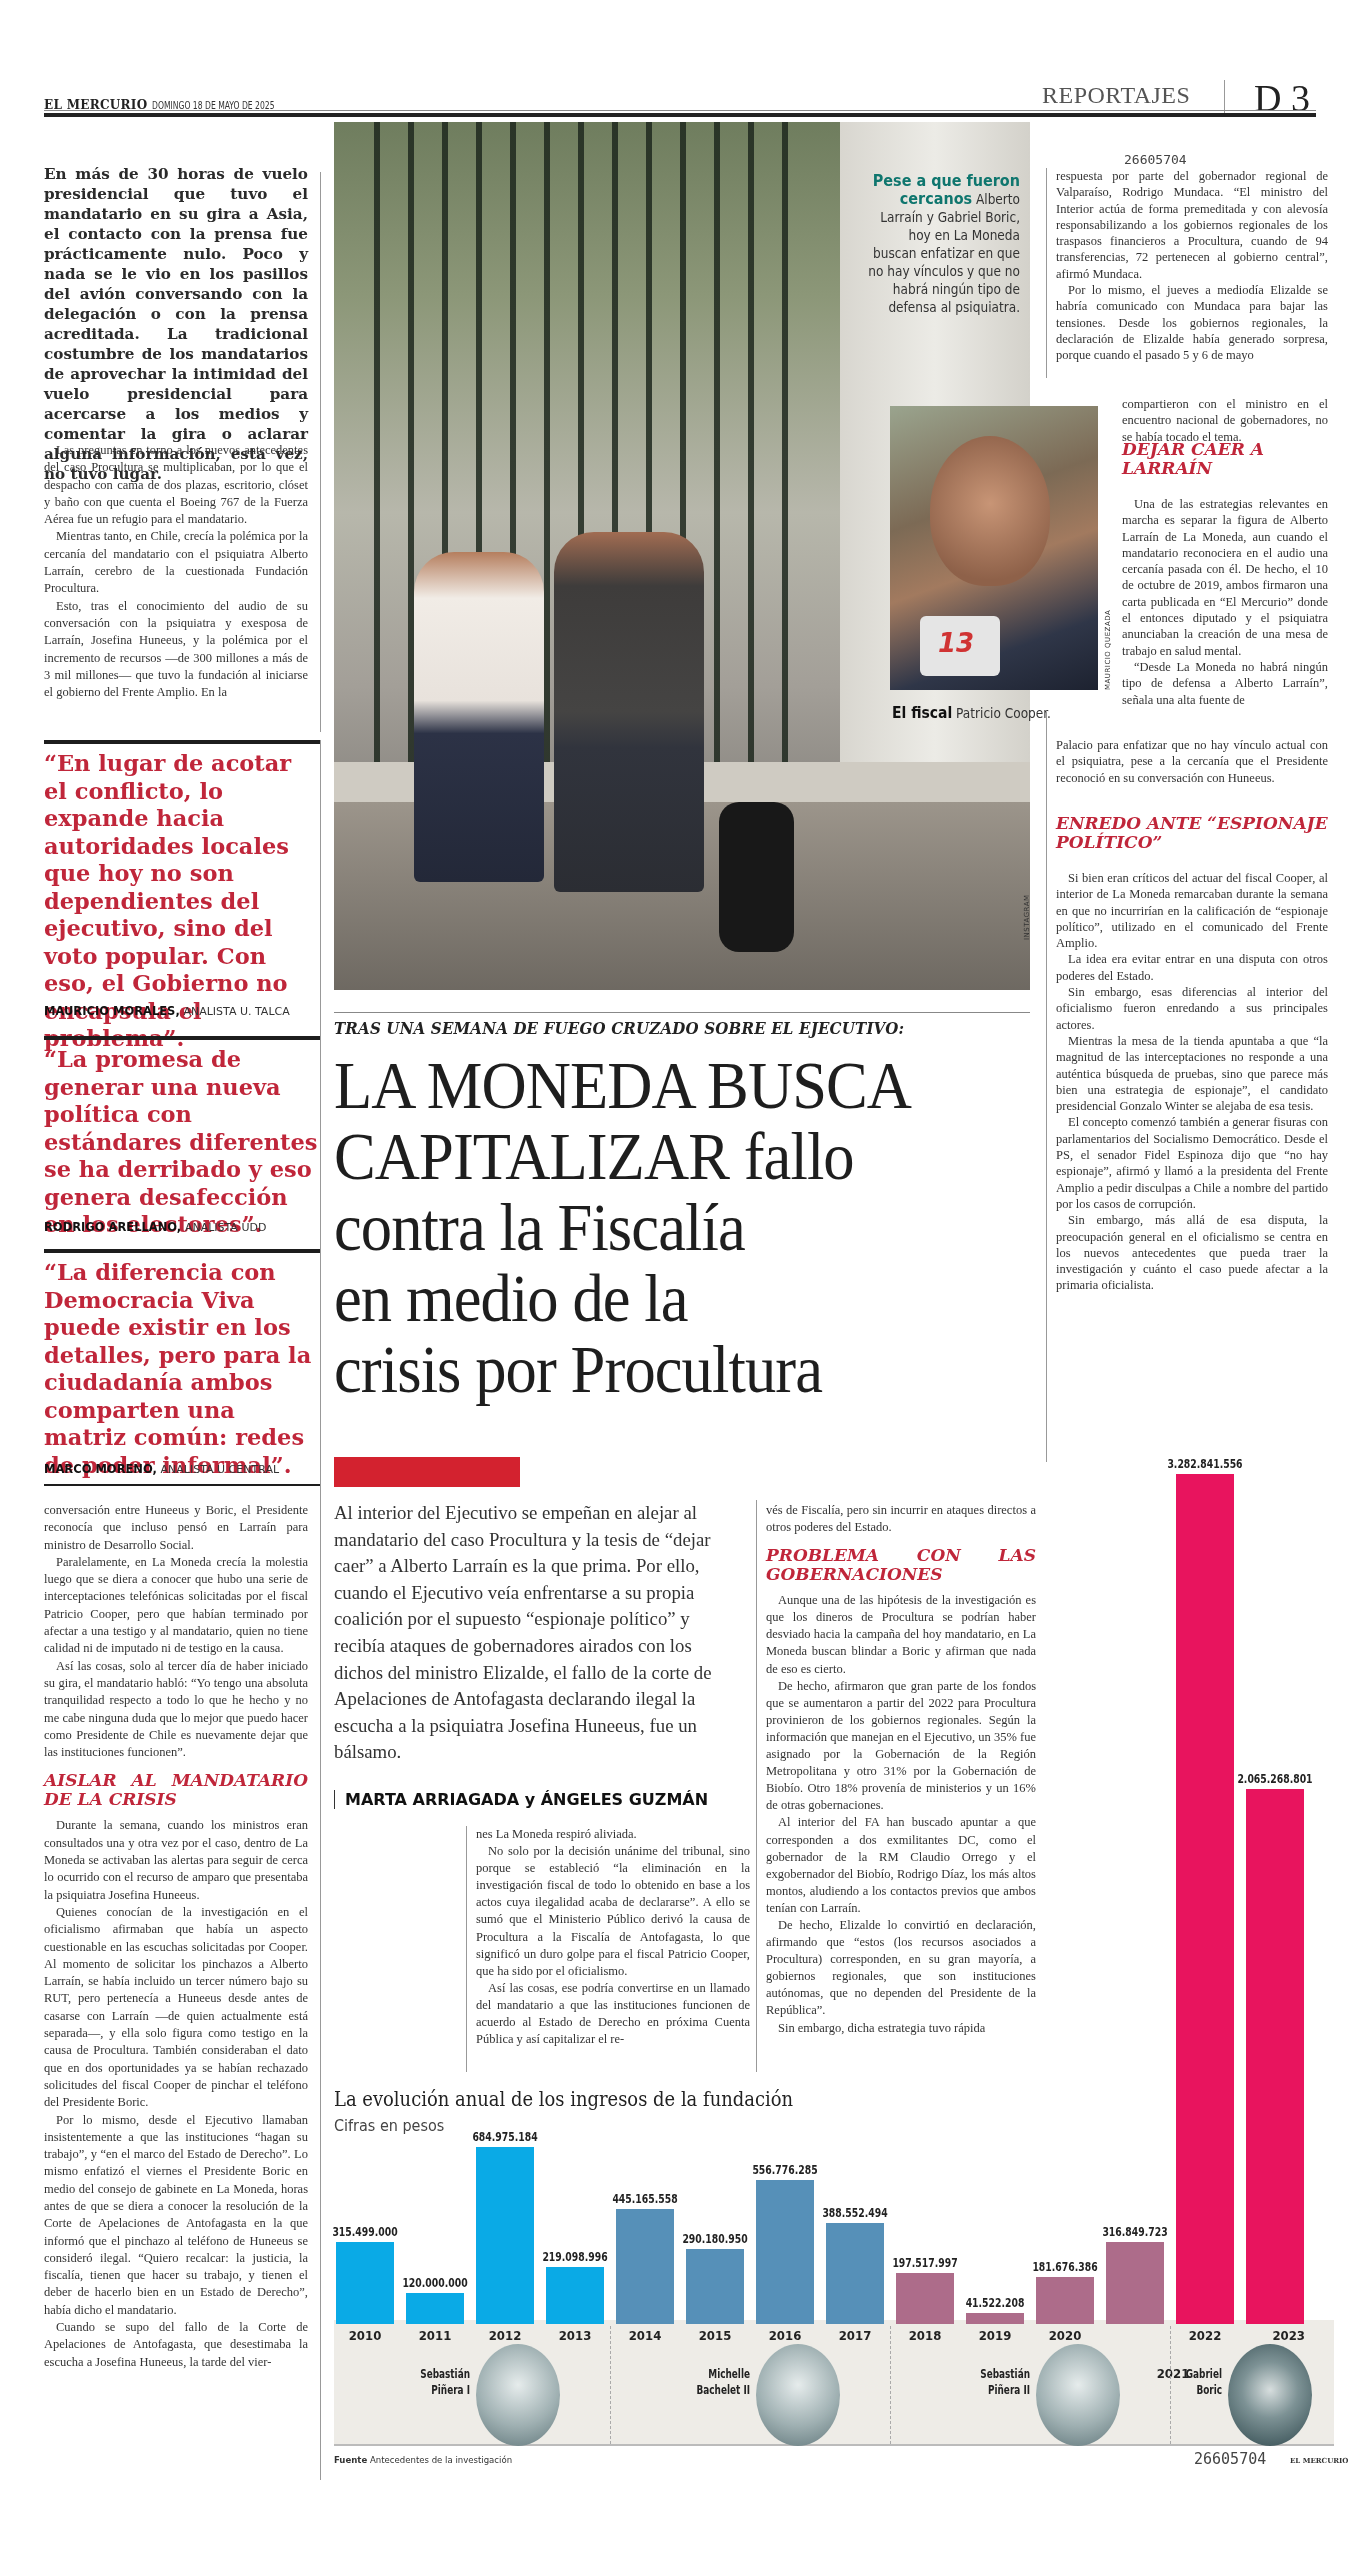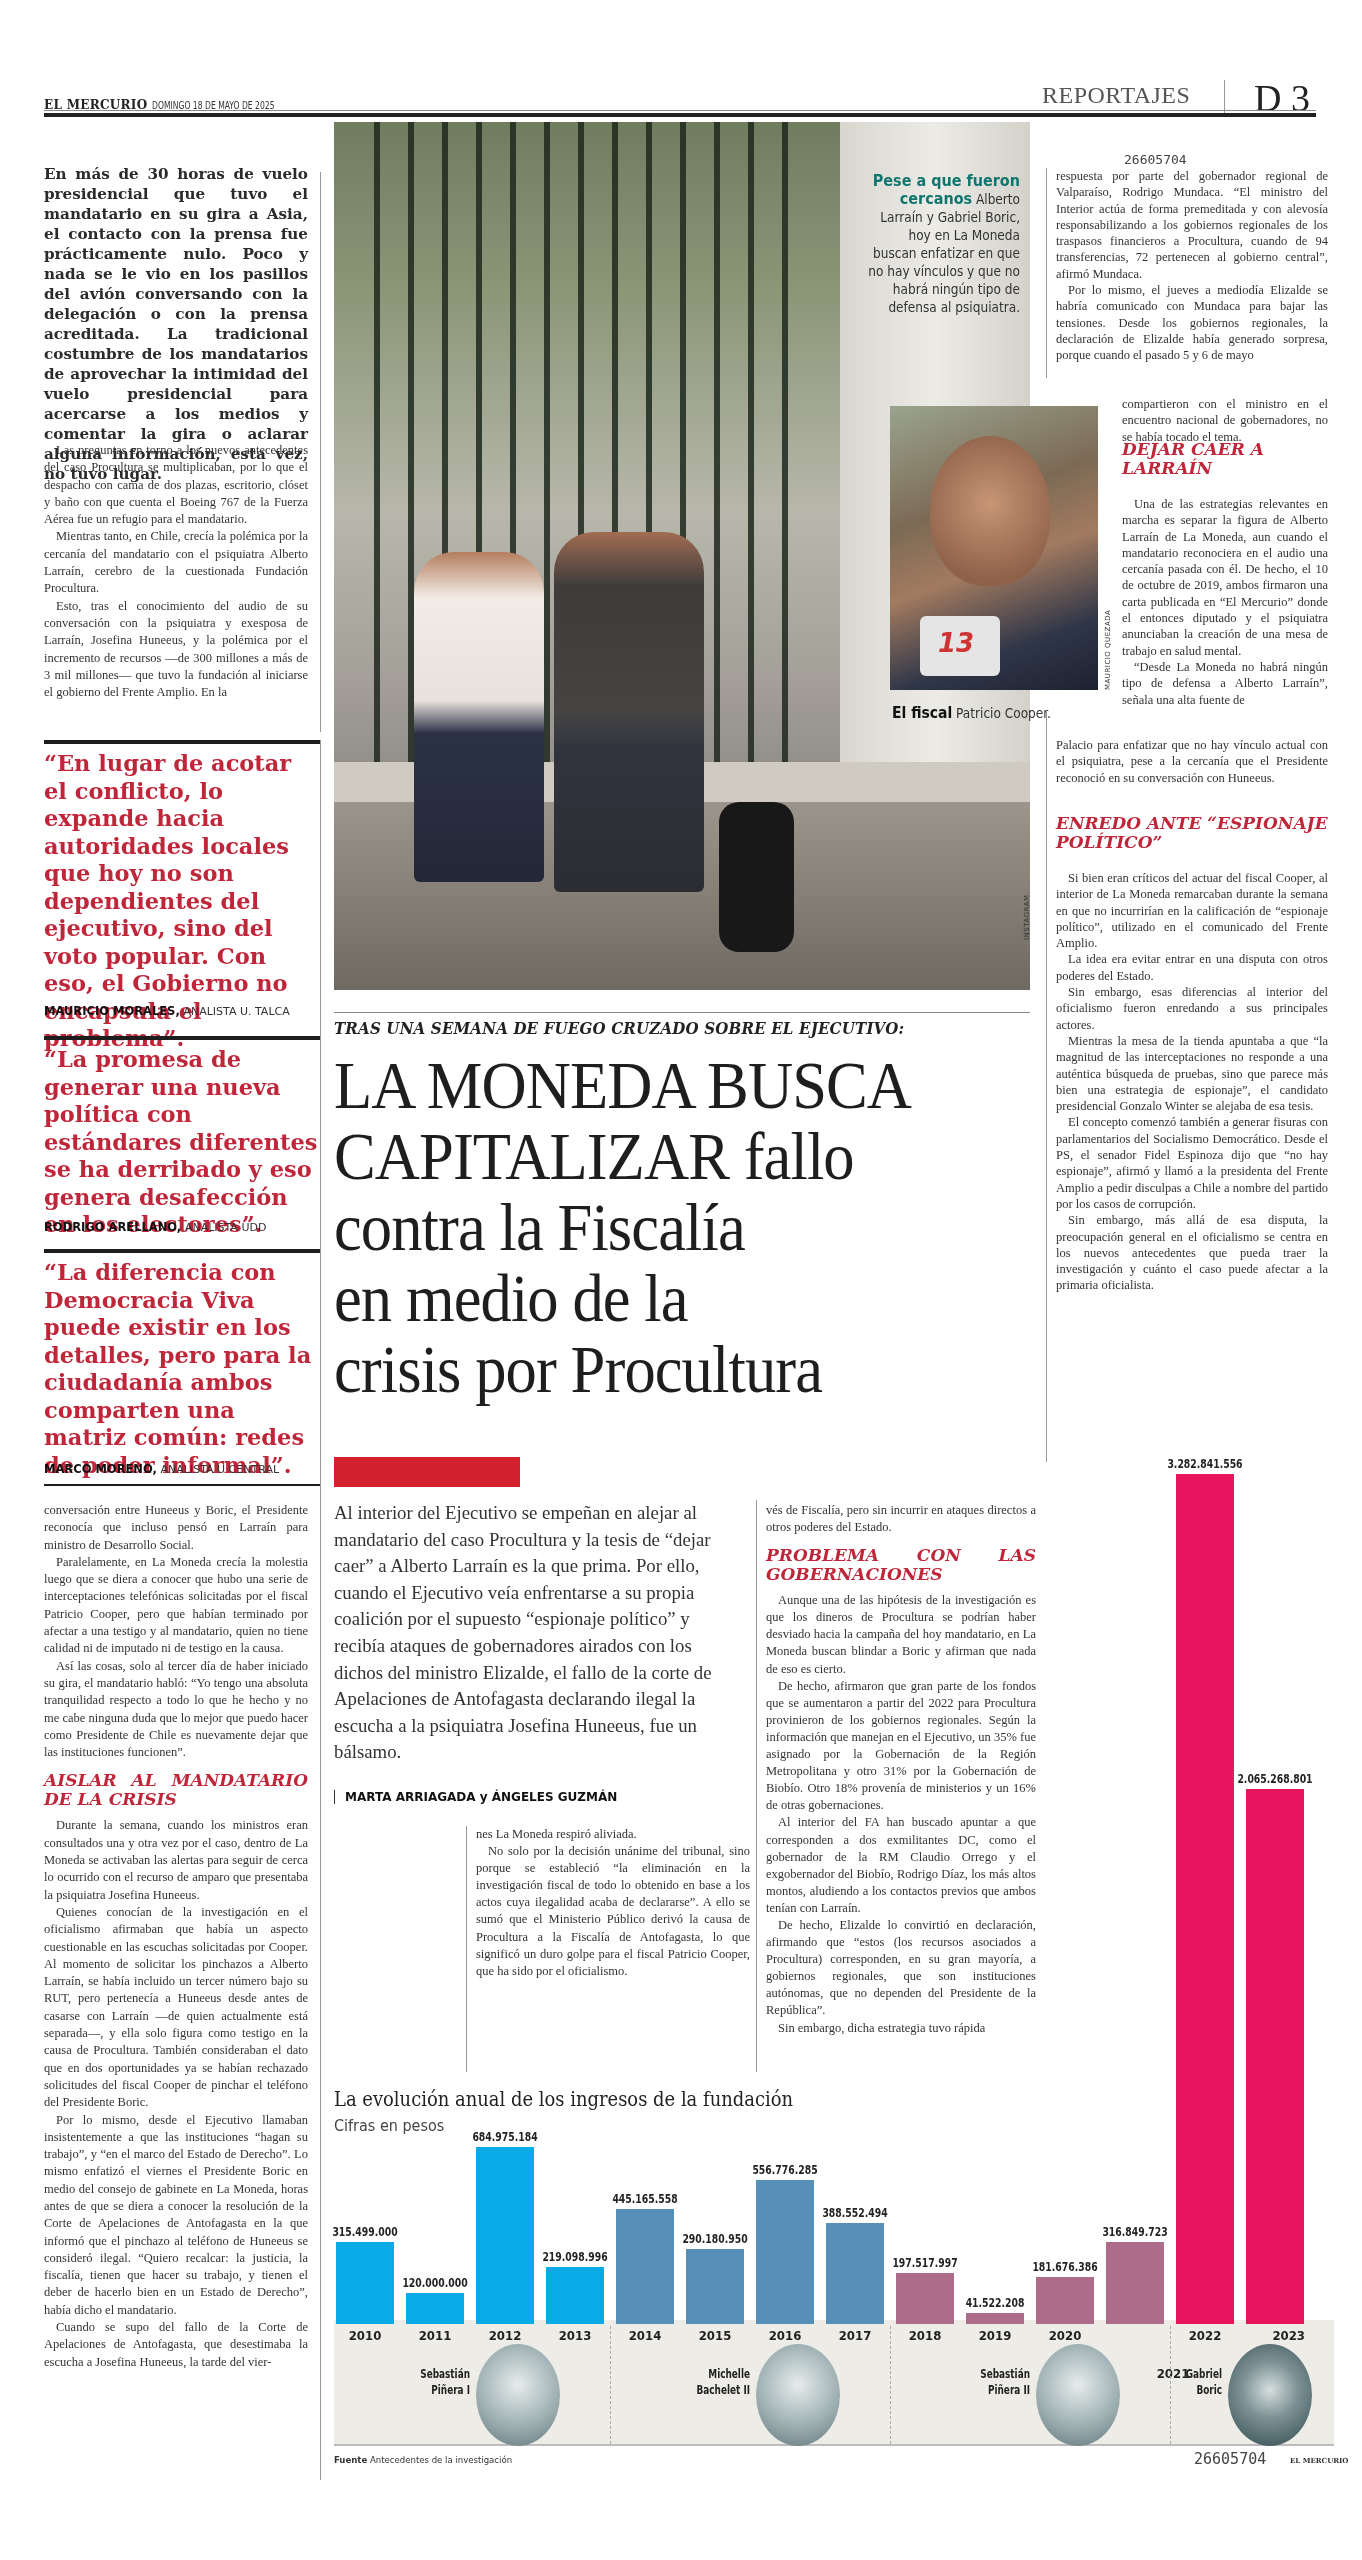--- a/index.html
+++ b/index.html
@@ -49,21 +49,21 @@
   .c4a{left:1056px;top:168px;width:272px;font-size:12.5px;line-height:16.3px;}
   .c4b{left:1122px;top:368px;width:206px;font-size:12.5px;line-height:16.3px;}
   .c4d{left:1122px;top:494px;width:206px;font-size:12.5px;line-height:16.3px;}
   .c4e{left:1056px;top:706px;width:272px;font-size:12.5px;line-height:16.3px;}
   
   .kicker{left:334px;top:1018px;width:696px;font-family:"DejaVu Serif",serif;font-style:italic;font-weight:bold;font-size:17.5px;color:#222;letter-spacing:0.2px;white-space:nowrap;transform:scaleX(0.86);transform-origin:left;}
   .kicker-rule{left:334px;top:1012px;width:696px;height:1px;background:#888;}
   .headline{left:334px;top:1050px;width:720px;font-family:"Liberation Serif",serif;font-size:68px;line-height:71px;color:#1e1e1e;letter-spacing:-1px;transform:scaleX(0.92);transform-origin:left;}
   .red-bar{left:334px;top:1457px;width:186px;height:30px;background:#d3222f;}
   .deck{left:334px;top:1500px;width:410px;font-family:"Liberation Serif",serif;font-size:18.8px;line-height:26.6px;color:#333;}
-  .byline{left:334px;top:1790px;font-family:"DejaVu Sans",sans-serif;font-weight:bold;font-size:12px;color:#111;padding-left:10px;border-left:1px solid #333;}
+  .byline{left:334px;top:1790px;font-family:"DejaVu Sans",sans-serif;font-weight:bold;font-size:16px;color:#111;padding-left:10px;border-left:1px solid #333;}
   .c2b{left:476px;top:1826px;width:274px;font-size:12.5px;line-height:17.1px;}
   .c3{left:766px;top:1502px;width:270px;font-size:12.5px;line-height:17.1px;}
   
   .chart-title{left:334px;top:2088px;font-family:"DejaVu Serif",serif;font-size:19.5px;color:#222;transform:scaleX(0.92);transform-origin:left;}
   .chart-sub{left:334px;top:2116px;font-family:"DejaVu Sans Condensed","DejaVu Sans",sans-serif;font-size:16px;color:#444;}
   .chart-bg{left:334px;top:2320px;width:1000px;height:124px;background:#eeece7;}
   .chart-footer-rule{left:334px;top:2444px;width:1000px;height:2px;background:#bbb;}
   .bar{position:absolute;}
   .bar-label{position:absolute;font-family:"DejaVu Sans Condensed","DejaVu Sans",sans-serif;font-weight:bold;font-size:12px;color:#222;white-space:nowrap;transform:scaleX(0.86);transform-origin:center;text-align:center;}
   .year-label{position:absolute;font-family:"DejaVu Sans Condensed","DejaVu Sans",sans-serif;font-weight:bold;font-size:13px;color:#222;text-align:center;width:60px;}
@@ -176,20 +176,21 @@
   <div>crisis por Procultura</div>
 </div>
 <div class="abs red-bar"></div>
 <div class="abs deck">Al interior del Ejecutivo se empeñan en alejar al mandatario del caso Procultura y la tesis de “dejar caer” a Alberto Larraín es la que prima. Por ello, cuando el Ejecutivo veía enfrentarse a su propia coalición por el supuesto “espionaje político” y recibía ataques de gobernadores airados con los dichos del ministro Elizalde, el fallo de la corte de Apelaciones de Antofagasta declarando ilegal la escucha a la psiquiatra Josefina Huneeus, fue un bálsamo.</div>
 <div class="abs byline">MARTA ARRIAGADA y ÁNGELES GUZMÁN</div>
 
 <div class="abs vline" style="left:466px;top:1826px;height:246px;"></div>
 <div class="abs col c2b">
   <p class="noindent">nes La Moneda respiró aliviada.</p>
   <p>No solo por la decisión unánime del tribunal, sino porque se estableció “la eliminación en la investigación fiscal de todo lo obtenido en base a los actos cuya ilegalidad acaba de declararse”. A ello se sumó que el Ministerio Público derivó la causa de Procultura a la Fiscalía de Antofagasta, lo que significó un duro golpe para el fiscal Patricio Cooper, que ha sido por el oficialismo.</p>
+  <p>Así las cosas, ese podría convertirse en un llamado del mandatario a que las instituciones funcionen de acuerdo al Estado de Derecho en próxima Cuenta Pública y así capitalizar el re-</p>
 </div>
 <div class="abs vline" style="left:756px;top:1500px;height:572px;"></div>
 <div class="abs col c3">
   <p class="noindent">vés de Fiscalía, pero sin incurrir en ataques directos a otros poderes del Estado.</p>
   <div class="sub-head">PROBLEMA CON LAS GOBERNACIONES</div>
   <p>Aunque una de las hipótesis de la investigación es que los dineros de Procultura se podrían haber desviado hacia la campaña del hoy mandatario, en La Moneda buscan blindar a Boric y afirman que nada de eso es cierto.</p>
   <p>De hecho, afirmaron que gran parte de los fondos que se aumentaron a partir del 2022 para Procultura provinieron de los gobiernos regionales. Según la información que manejan en el Ejecutivo, un 35% fue asignado por la Gobernación de la Región Metropolitana y otro 31% por la Gobernación de Biobío. Otro 18% provenía de ministerios y un 16% de otras gobernaciones.</p>
   <p>Al interior del FA han buscado apuntar a que corresponden a dos exmilitantes DC, como el gobernador de la RM Claudio Orrego y el exgobernador del Biobío, Rodrigo Díaz, los más altos montos, aludiendo a los contactos previos que ambos tenían con Larraín.</p>
   <p>De hecho, Elizalde lo convirtió en declaración, afirmando que “estos (los recursos asociados a Procultura) corresponden, en su gran mayoría, a gobiernos regionales, que son instituciones autónomas, que no dependen del Presidente de la República”.</p>
   <p>Sin embargo, dicha estrategia tuvo rápida</p>

